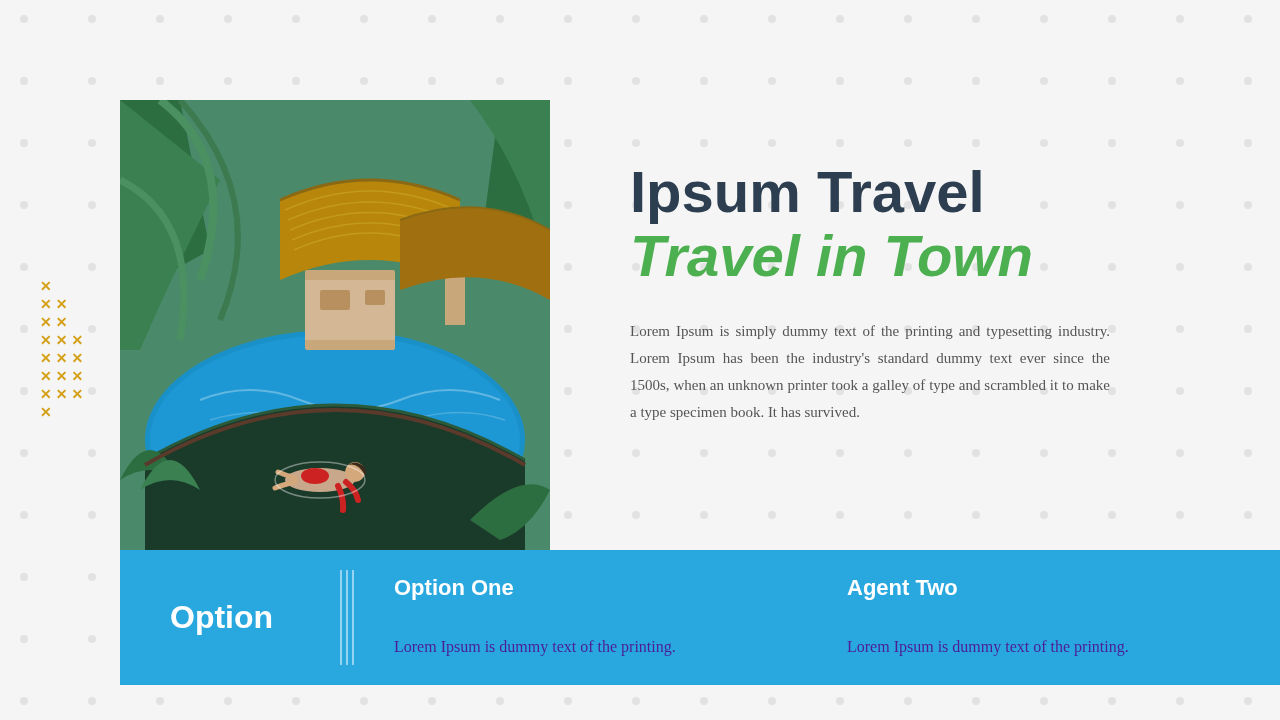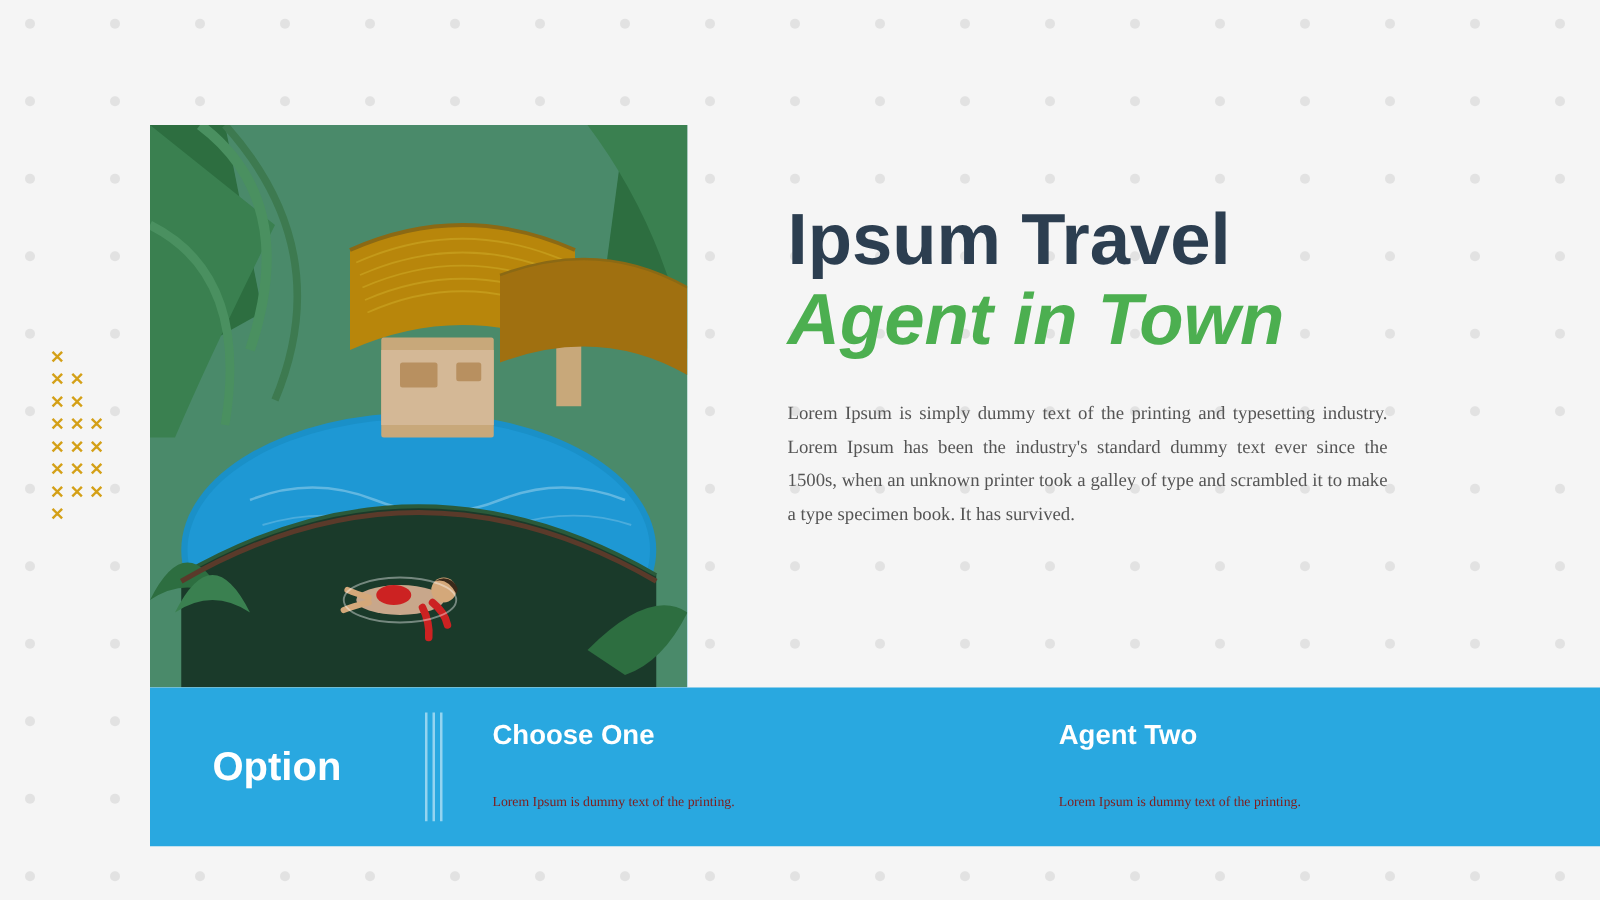--- a/index.html
+++ b/index.html
@@ -183,22 +183,22 @@
 
     .option-title {
       font-size: 22px;
       font-weight: bold;
       color: white;
       font-family: 'Arial', sans-serif;
       margin-bottom: 12px;
     }
 
     .option-text {
-      font-size: 11px;
-      color: #7f1d1d;
+      font-size: 16px;
+      color: #4c1d95;
       line-height: 1.7;
       text-align: justify;
       margin-top: 32px;
     }
   </style>
 </head>
 <body>
 
 <div class="bg-dots">
 
@@ -540,21 +540,21 @@
           <path d="M 25 365 Q 215 255 405 365" stroke="#5a3a2a" stroke-width="4" fill="none"></path>
 
           <ellipse cx="200" cy="380" rx="45" ry="18" fill="none" stroke="rgba(255,255,255,0.4)" stroke-width="1.5"></ellipse>
         </svg>
       </div>
     </div>
 
     <div class="right-content">
       <div>
         <div class="title-dark">Ipsum Travel</div>
-        <div class="title-green">Agent in Town</div>
+        <div class="title-green">Travel in Town</div>
       </div>
       <p class="description">Lorem Ipsum is simply dummy text of the printing and typesetting industry. Lorem Ipsum has been the industry's standard dummy text ever since the 1500s,  when an unknown printer took a galley of type and scrambled it to make a type specimen book.  It has survived.</p>
     </div>
 
   </div>
 
   <div class="bottom-section">
 
     <div class="choose-destination">
       <div class="choose-title">
@@ -564,21 +564,21 @@
 
     <div class="divider-lines">
       <div class="divider-line"></div>
       <div class="divider-line"></div>
       <div class="divider-line"></div>
     </div>
 
     <div class="options-container">
 
       <div class="option">
-        <div class="option-title">Choose One</div>
+        <div class="option-title">Option One</div>
         <div class="option-text">Lorem Ipsum is dummy text of the printing.</div>
       </div>
 
       <div class="option">
         <div class="option-title">Agent Two</div>
         <div class="option-text">Lorem Ipsum is dummy text of the printing.</div>
       </div>
 
     </div>
   </div>

